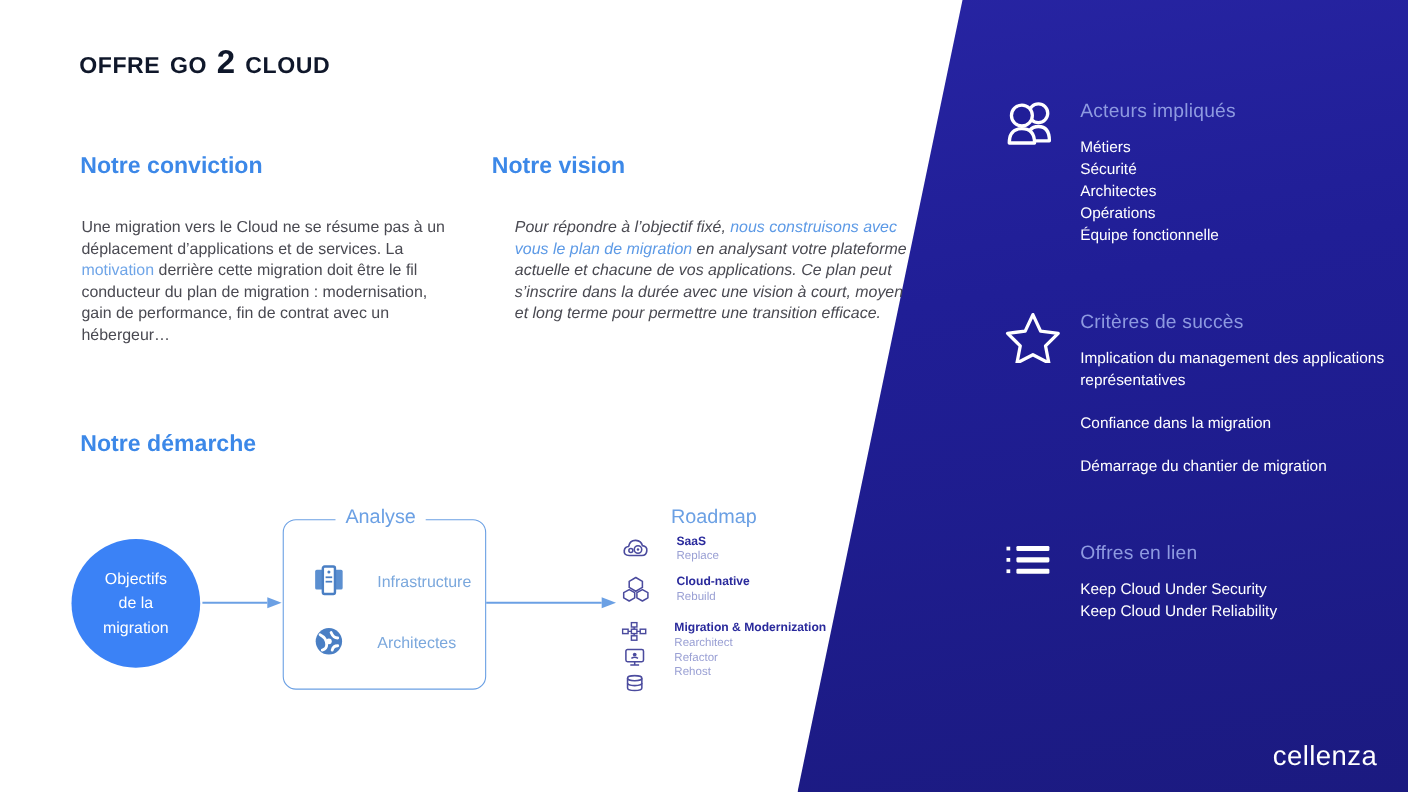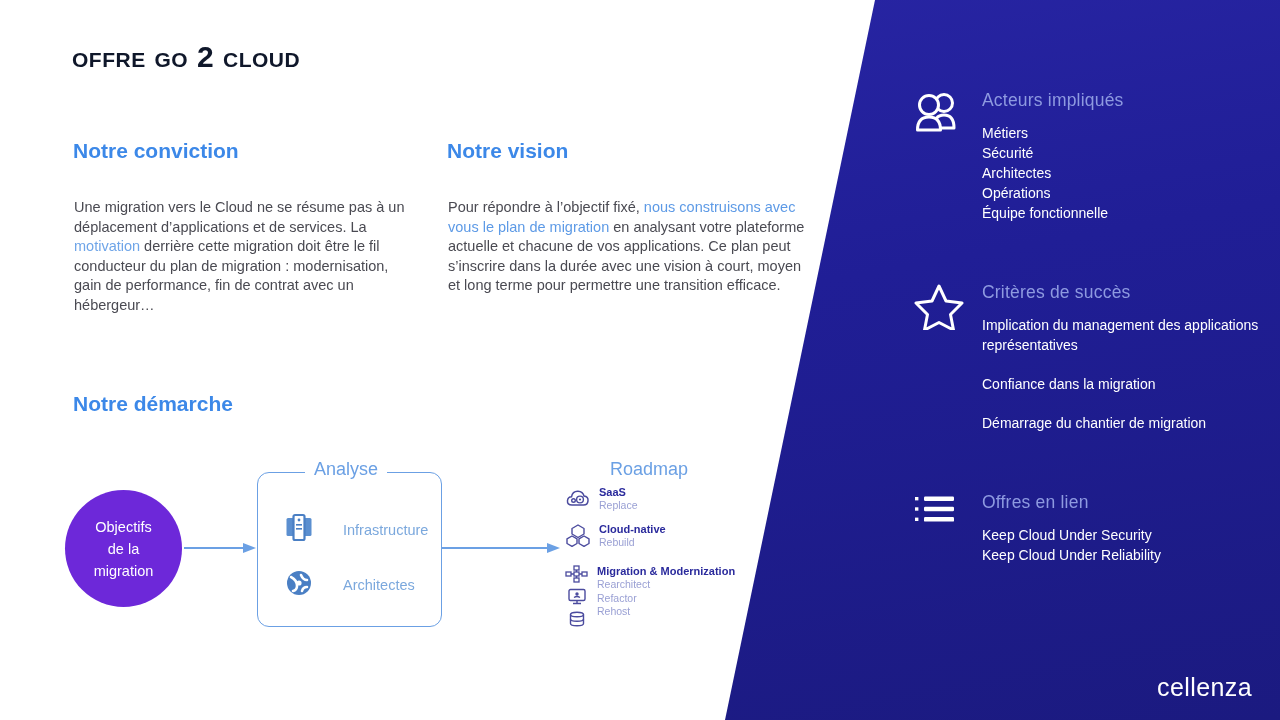--- a/index.html
+++ b/index.html
@@ -56,35 +56,35 @@
     color: #4a4a52;
     z-index: 3;
   }
   .hl { color: #6fa5e8; }
   .hl2 { color: #5d9ae6; }
 
   #heading-conviction { left: 73px; top: 139px; }
   #body-conviction { left: 74px; top: 198px; width: 340px; }
 
   #heading-vision { left: 447px; top: 139px; }
-  #body-vision { left: 448px; top: 198px; width: 360px; }
+  #body-vision { left: 468px; top: 198px; width: 360px; font-style: italic; }
 
   #heading-demarche { left: 73px; top: 392px; }
 
   
   #diagram { position: absolute; left: 0; top: 0; width: 860px; height: 720px; z-index: 3; }
 
   #objectifs-circle {
     position: absolute;
     left: 65px;
     top: 490px;
     width: 117px;
     height: 117px;
     border-radius: 50%;
-    background: #6d28d9;
+    background: #3b82f6;
     color: #ffffff;
     display: flex;
     flex-direction: column;
     align-items: center;
     justify-content: center;
     font-size: 14.5px;
     line-height: 22px;
     text-align: center;
     z-index: 4;
   }
@@ -128,21 +128,21 @@
     top: 459px;
     font-size: 18px;
     color: #6ba0e4;
     z-index: 4;
     margin-left: 32px;
   }
   .rm-group {
     position: absolute;
     display: flex;
     align-items: flex-start;
-    gap: 8px;
+    gap: 24px;
     z-index: 4;
   }
   #rm-saas  { left: 565px; top: 486px; }
   #rm-cn    { left: 565px; top: 523px; }
   #rm-mm    { left: 565px; top: 565px; }
 
   .rm-title { font-size: 11px; font-weight: bold; color: #2a2a9c; line-height: 13px; }
   .rm-sub   { font-size: 10.5px; color: #9aa0d4; line-height: 13.5px; }
   .rm-icons { display: flex; flex-direction: column; gap: 1px; }
 

